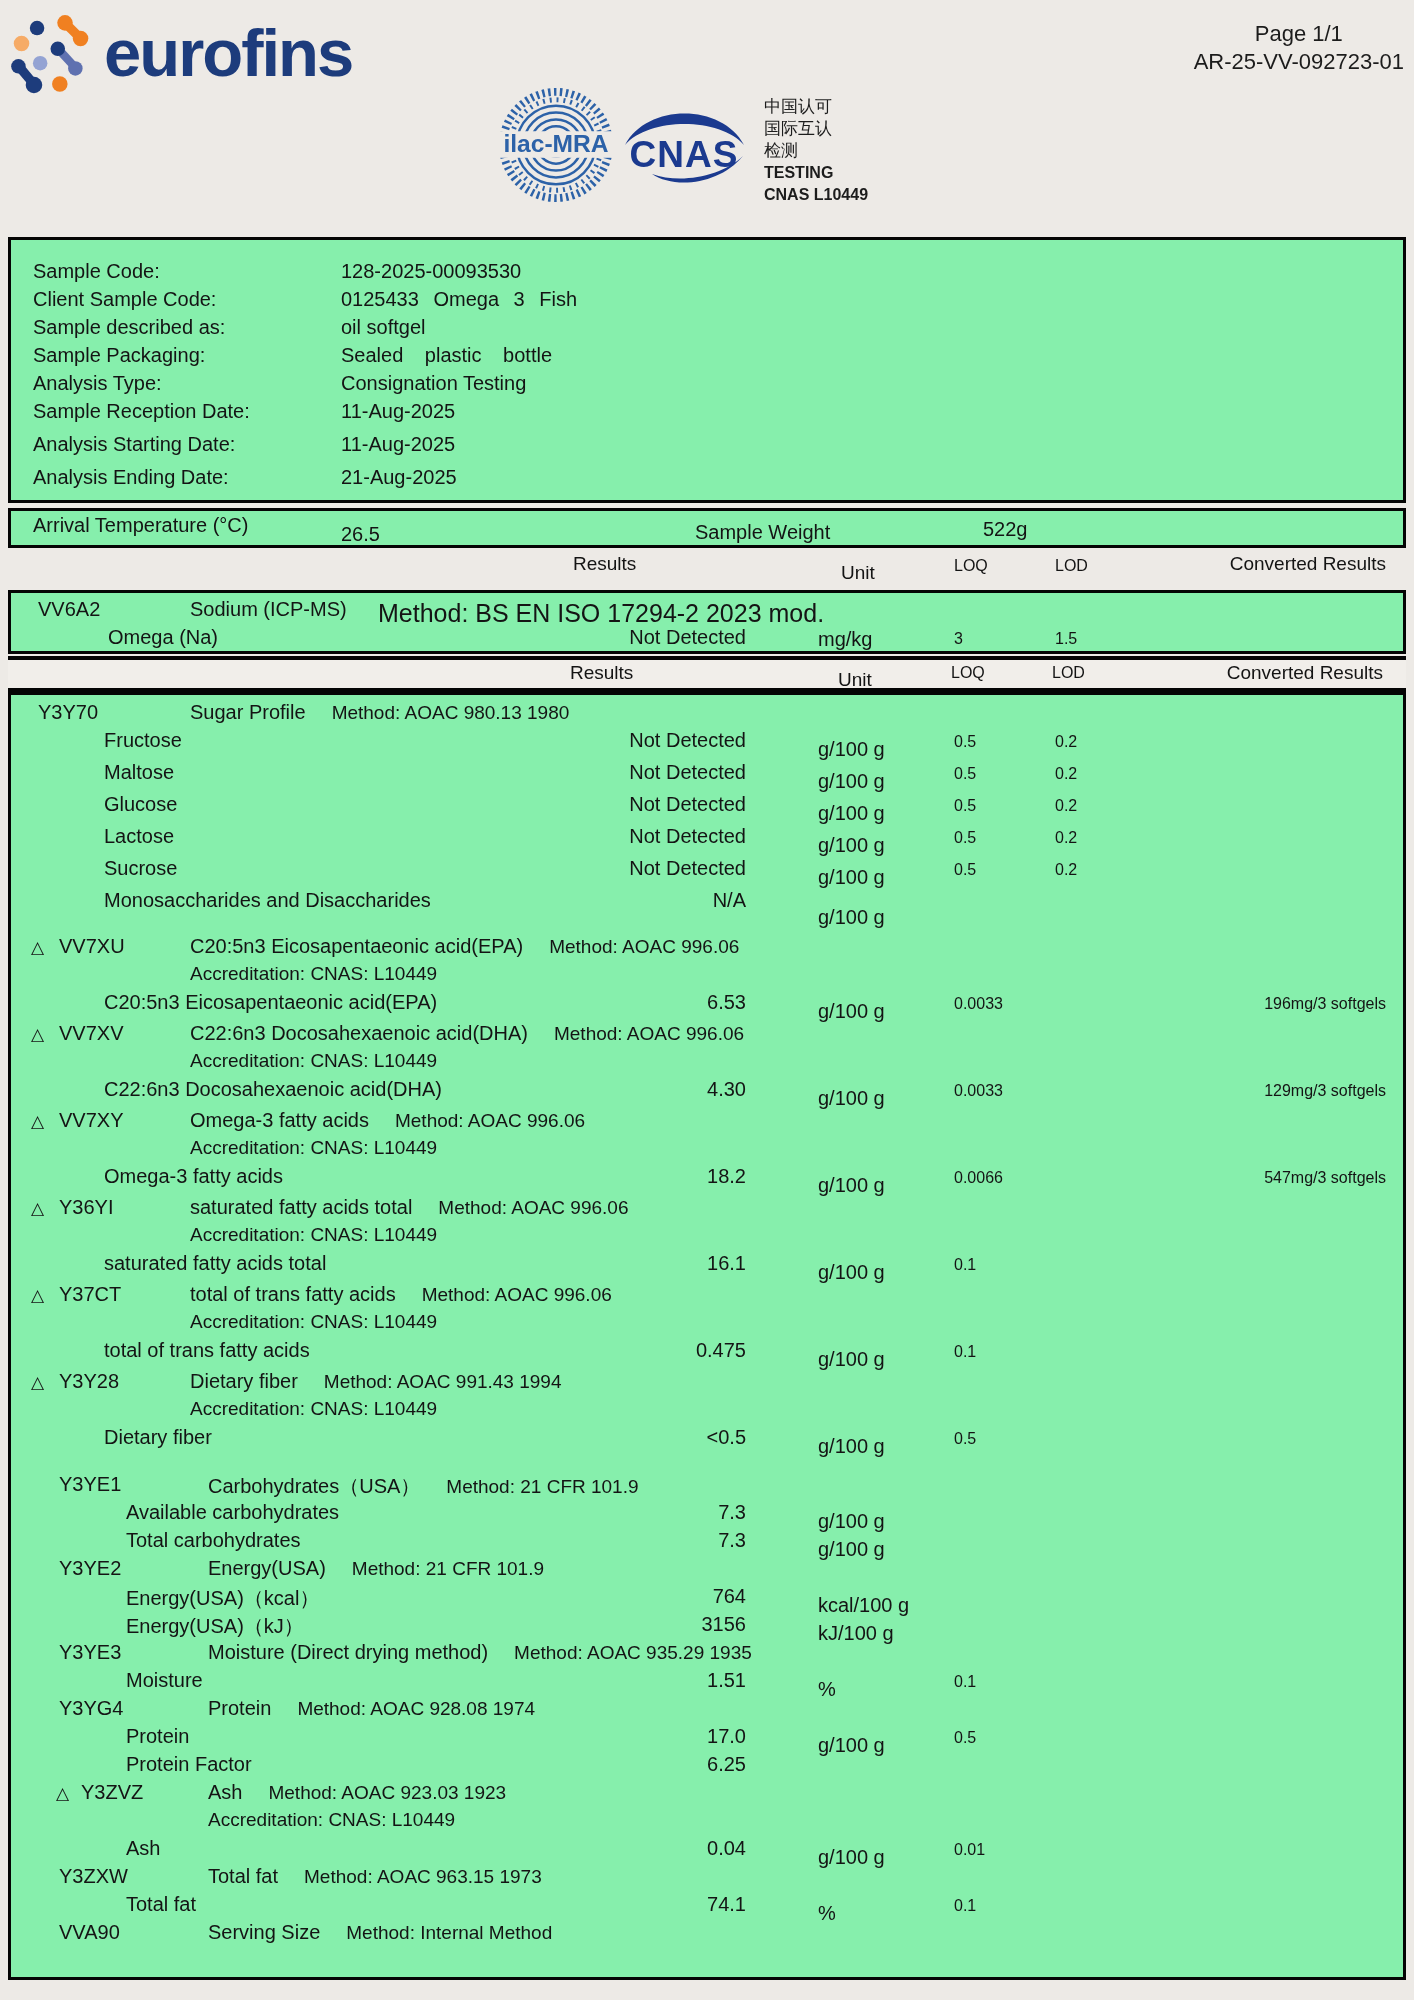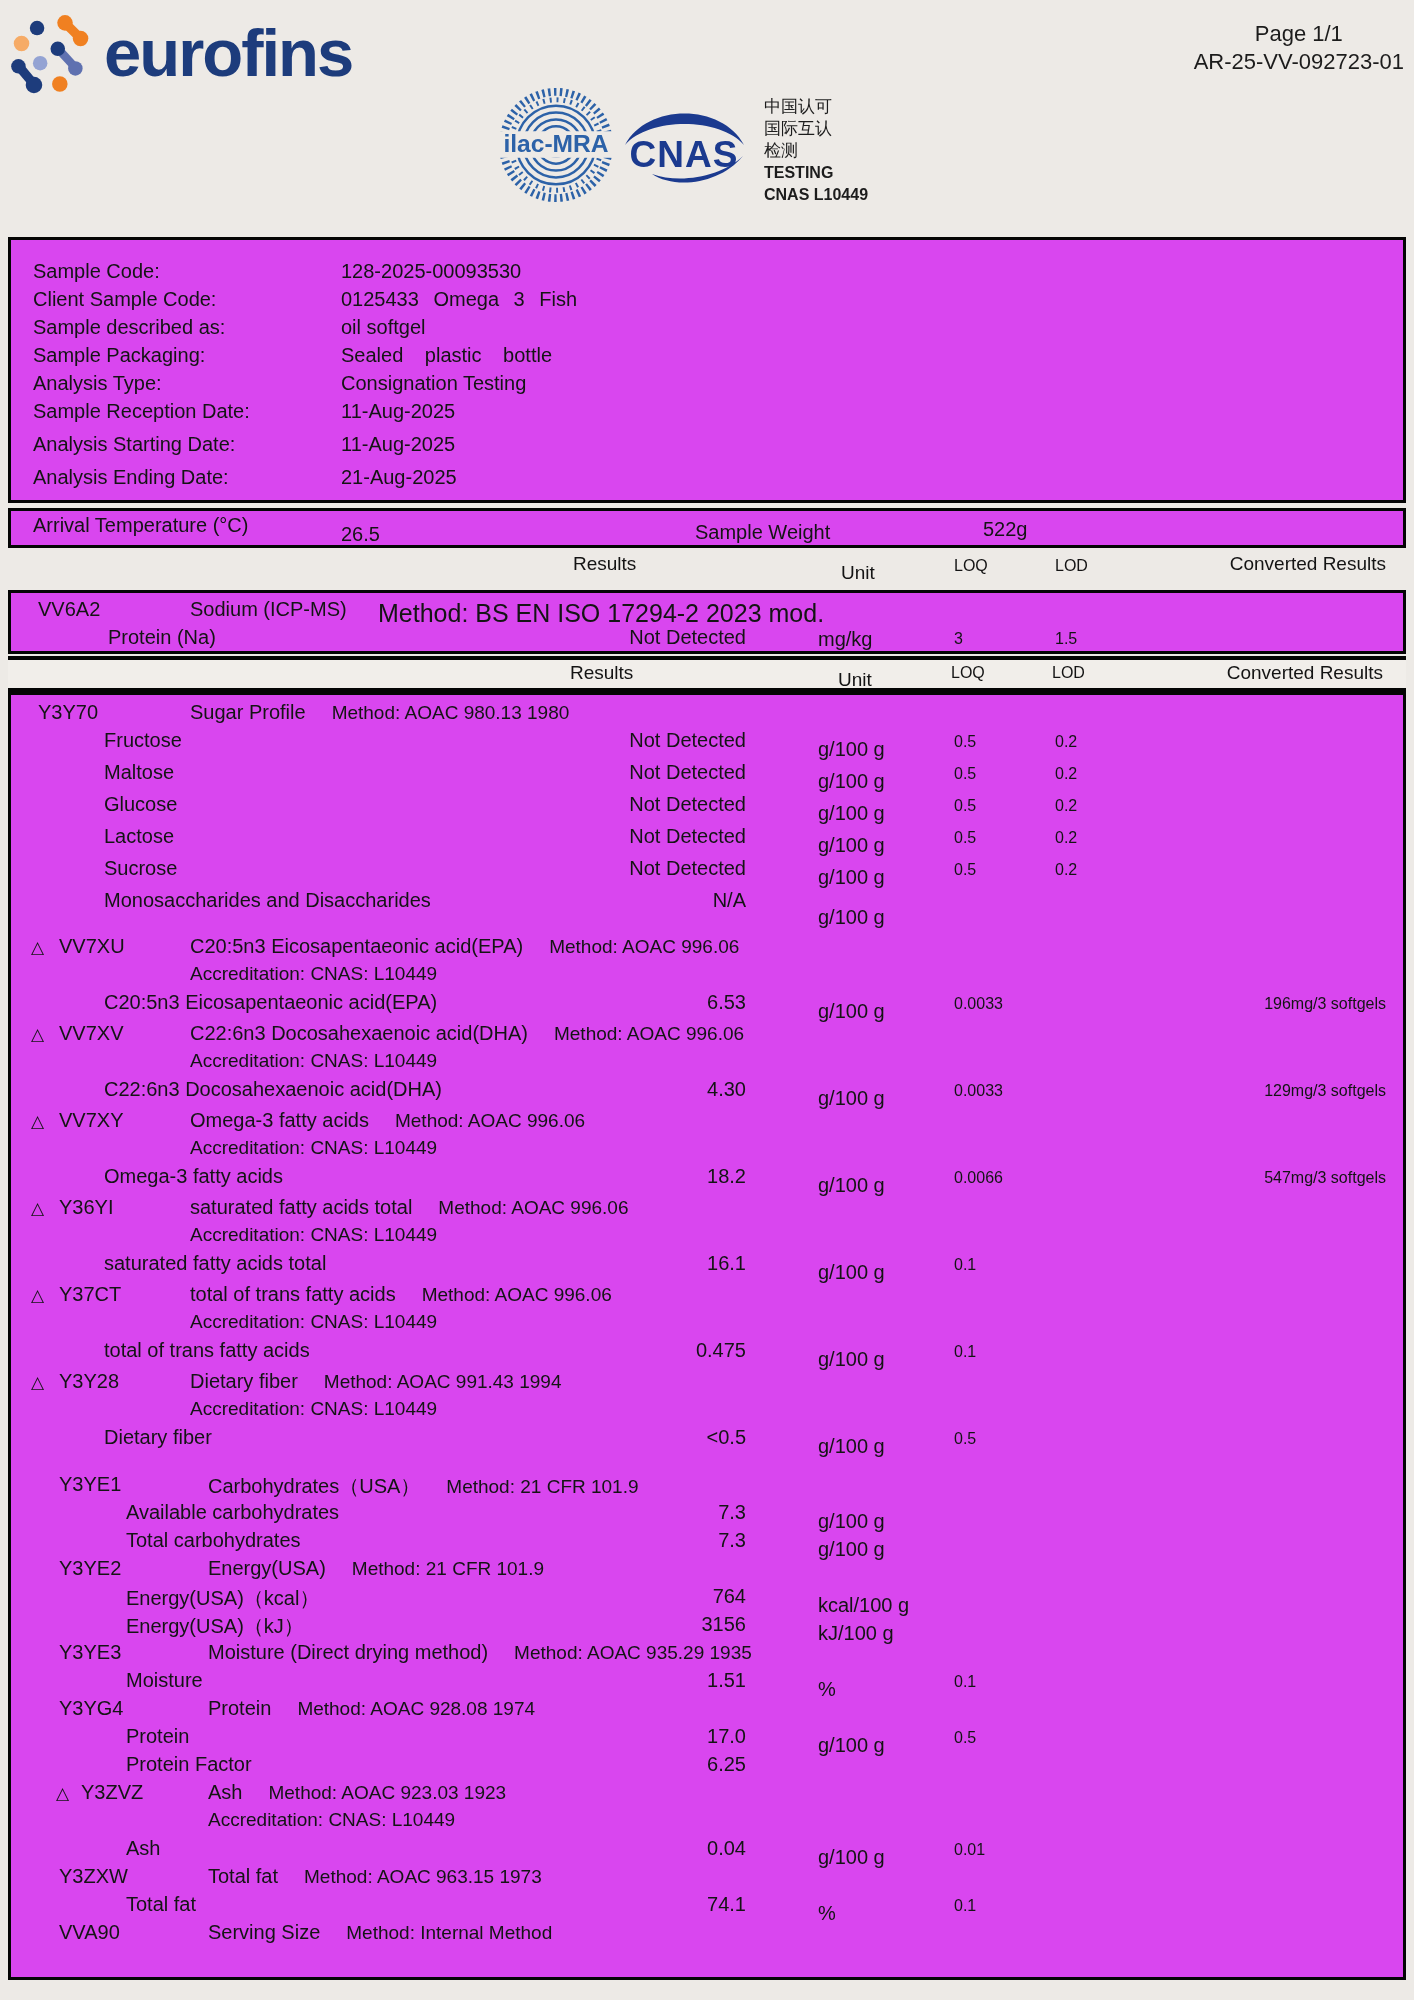--- a/index.html
+++ b/index.html
@@ -15,21 +15,21 @@
     font-size:67px;font-weight:bold;letter-spacing:-2px;
     color:#1d3c7c;line-height:70px;
   }
   .page-meta{position:absolute;right:10px;top:20px;text-align:center;font-size:22px;line-height:28px;color:#1c1c1c}
   .ilac-seal{position:absolute;left:497px;top:83px;width:118px;height:124px}
   .cnas-logo{position:absolute;left:622px;top:100px;width:125px;height:90px}
   .cnas-textblock{position:absolute;left:764px;top:96px;font-size:17px;line-height:22px;color:#1c1c1c}
   .cnas-textblock .b{font-weight:bold;font-size:16px}
 
   
-  .box{position:absolute;left:8px;right:8px;background:#d946ef;border:3px solid #050505;box-sizing:border-box;overflow:hidden}
+  .box{position:absolute;left:8px;right:8px;background:#86efac;border:3px solid #050505;box-sizing:border-box;overflow:hidden}
   #box-sample{top:237px;height:266px}
   #box-arrival{top:508px;height:40px}
   #header1{position:absolute;top:553px;left:11px;right:11px;height:32px}
   #box-sodium{top:590px;height:64px}
   #header2{position:absolute;top:656px;left:8px;right:8px;height:26px;padding-top:2px;
            border-top:4px solid #050505;border-bottom:4px solid #050505;background:#f1eeea}
   #box-main{top:692px;height:1288px}
 
   
   #box-sample{padding-top:20px;font-size:20px}
@@ -201,21 +201,21 @@
     <span class="cell-convh">Converted Results</span>
   </div>
 
   <div class="box" id="box-sodium">
     <div class="sod-l1">
       <span class="code">VV6A2</span>
       <span class="title">Sodium (ICP-MS)</span>
       <span class="method">Method: BS EN ISO 17294-2 2023 mod.</span>
     </div>
     <div class="sod-l2">
-      <span class="rname">Protein (Na)</span>
+      <span class="rname">Omega (Na)</span>
       <span class="cell-result">Not Detected</span>
       <span class="cell-unit flat">mg/kg</span>
       <span class="cell-loq">3</span>
       <span class="cell-lod">1.5</span>
     </div>
   </div>
 
   <div class="colhead" id="header2">
     <span class="cell-result">Results</span>
     <span class="cell-unit">Unit</span>

